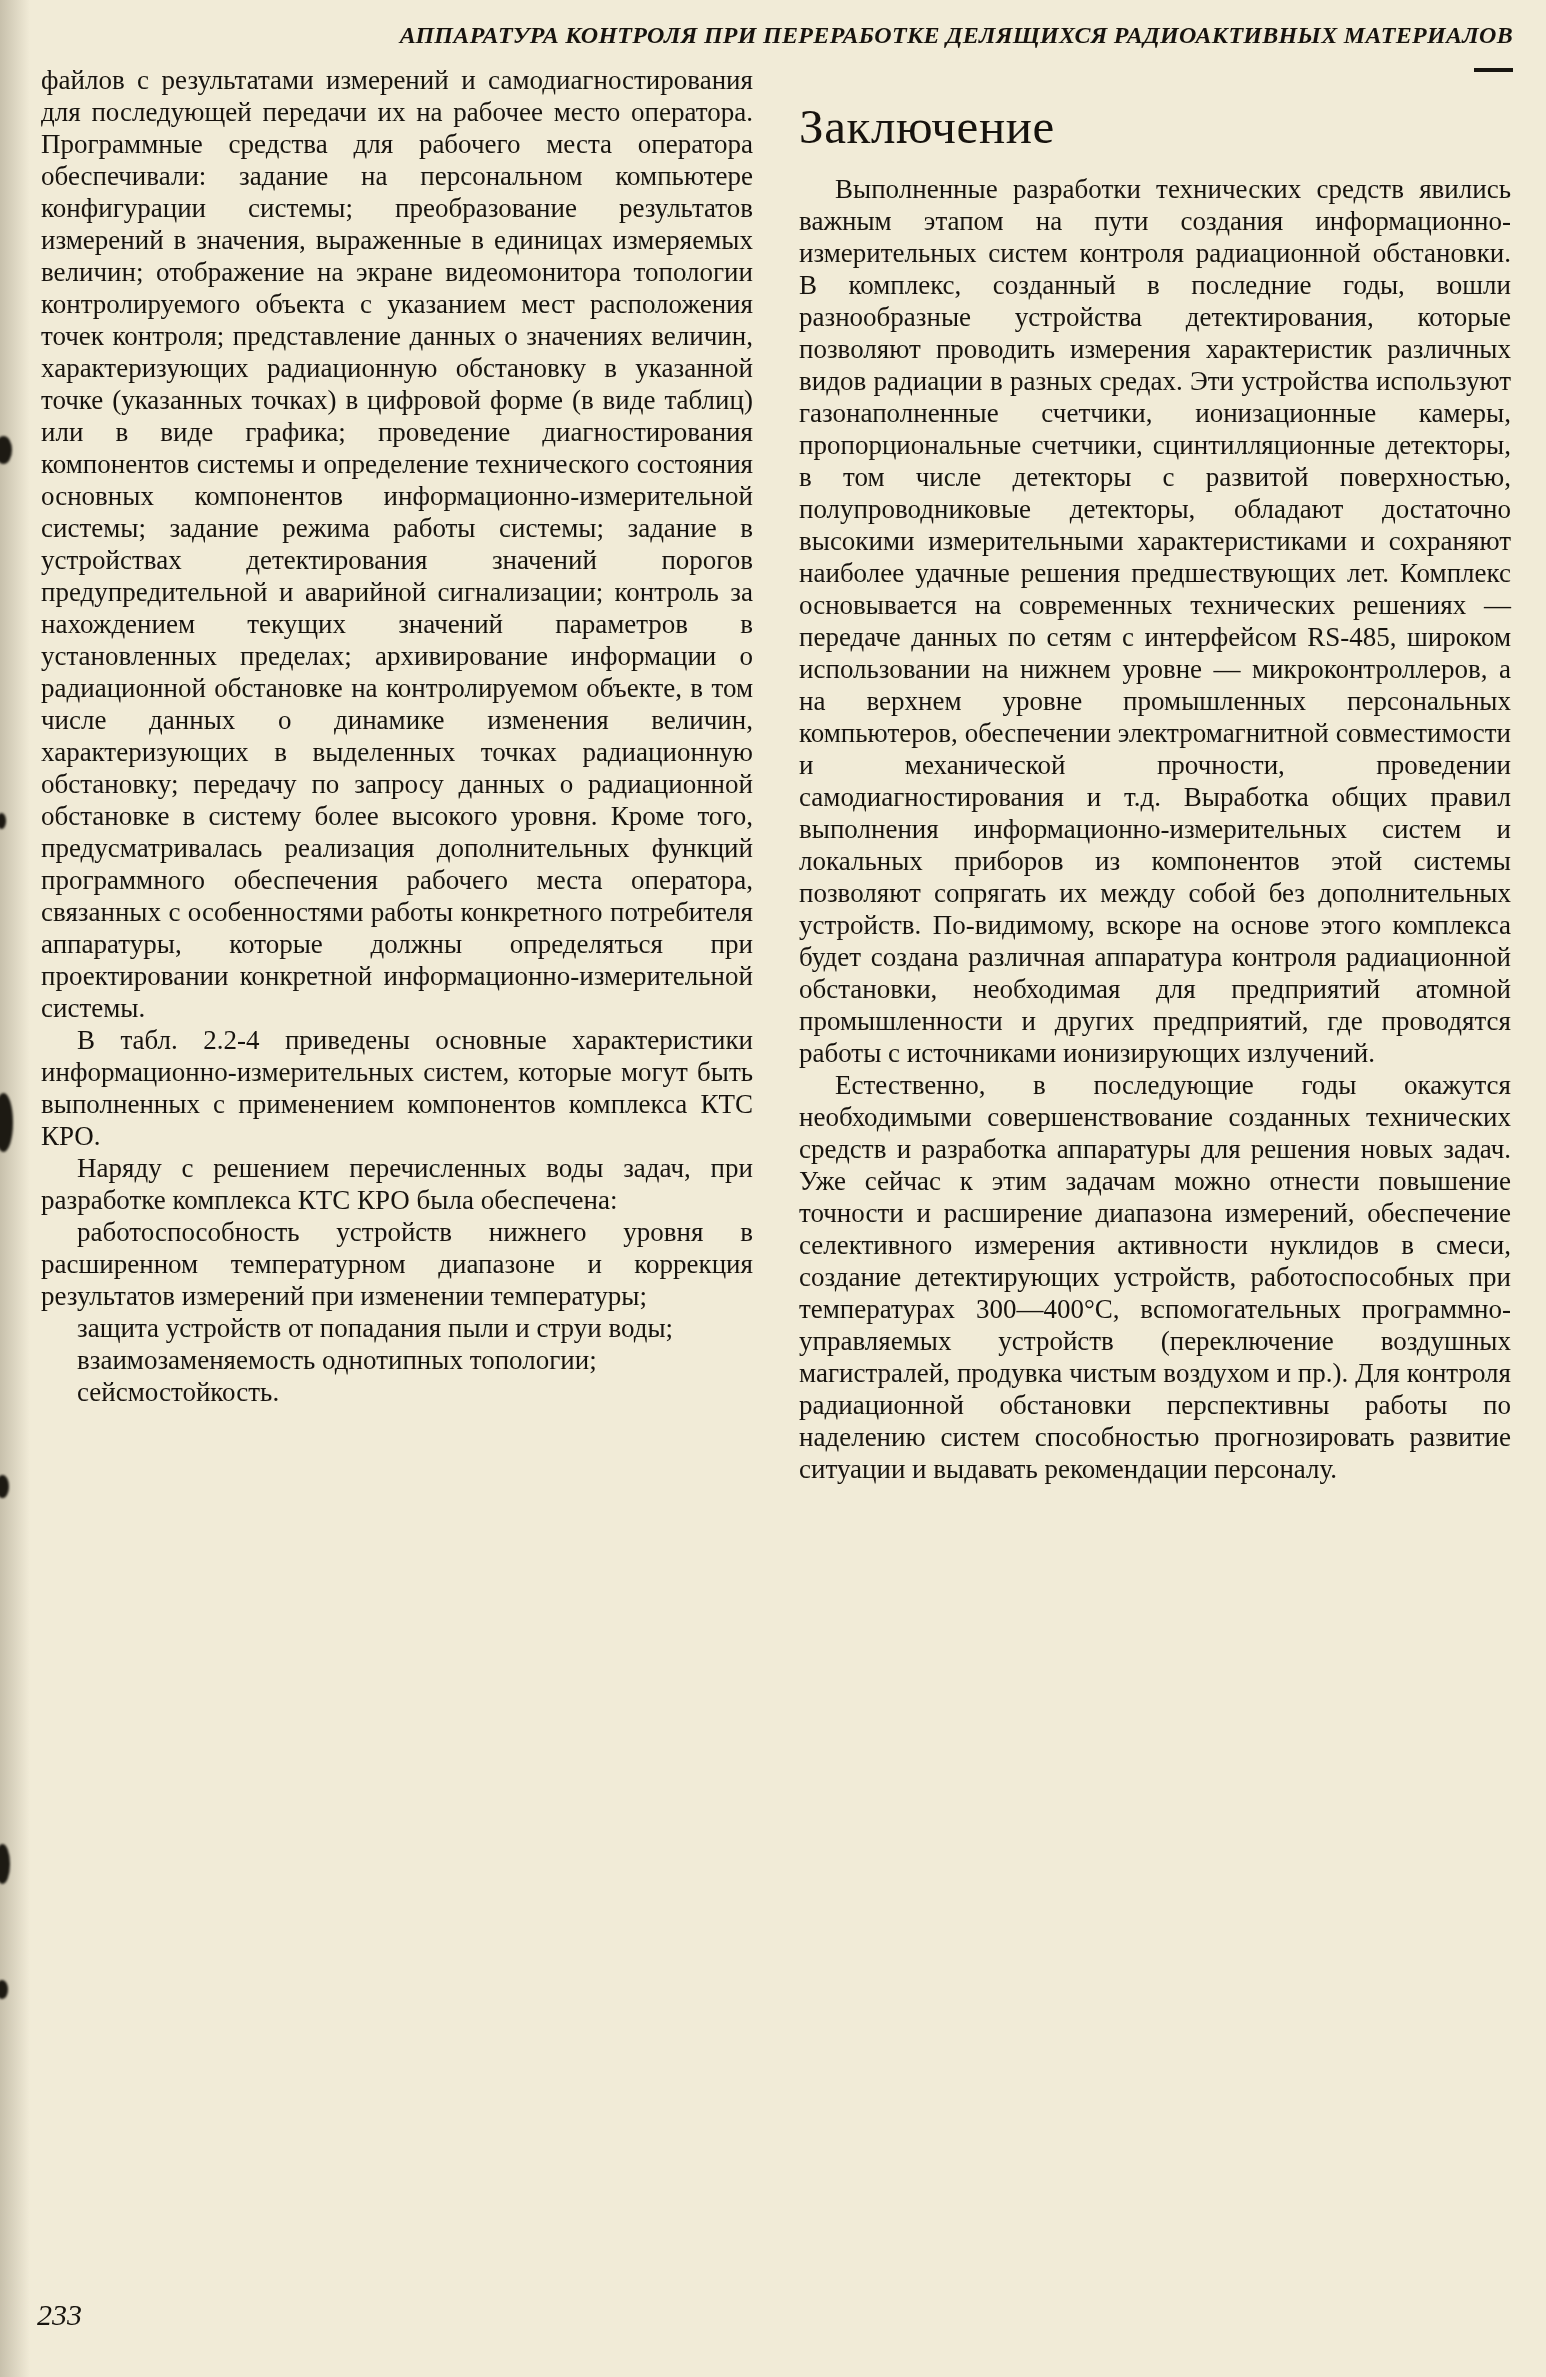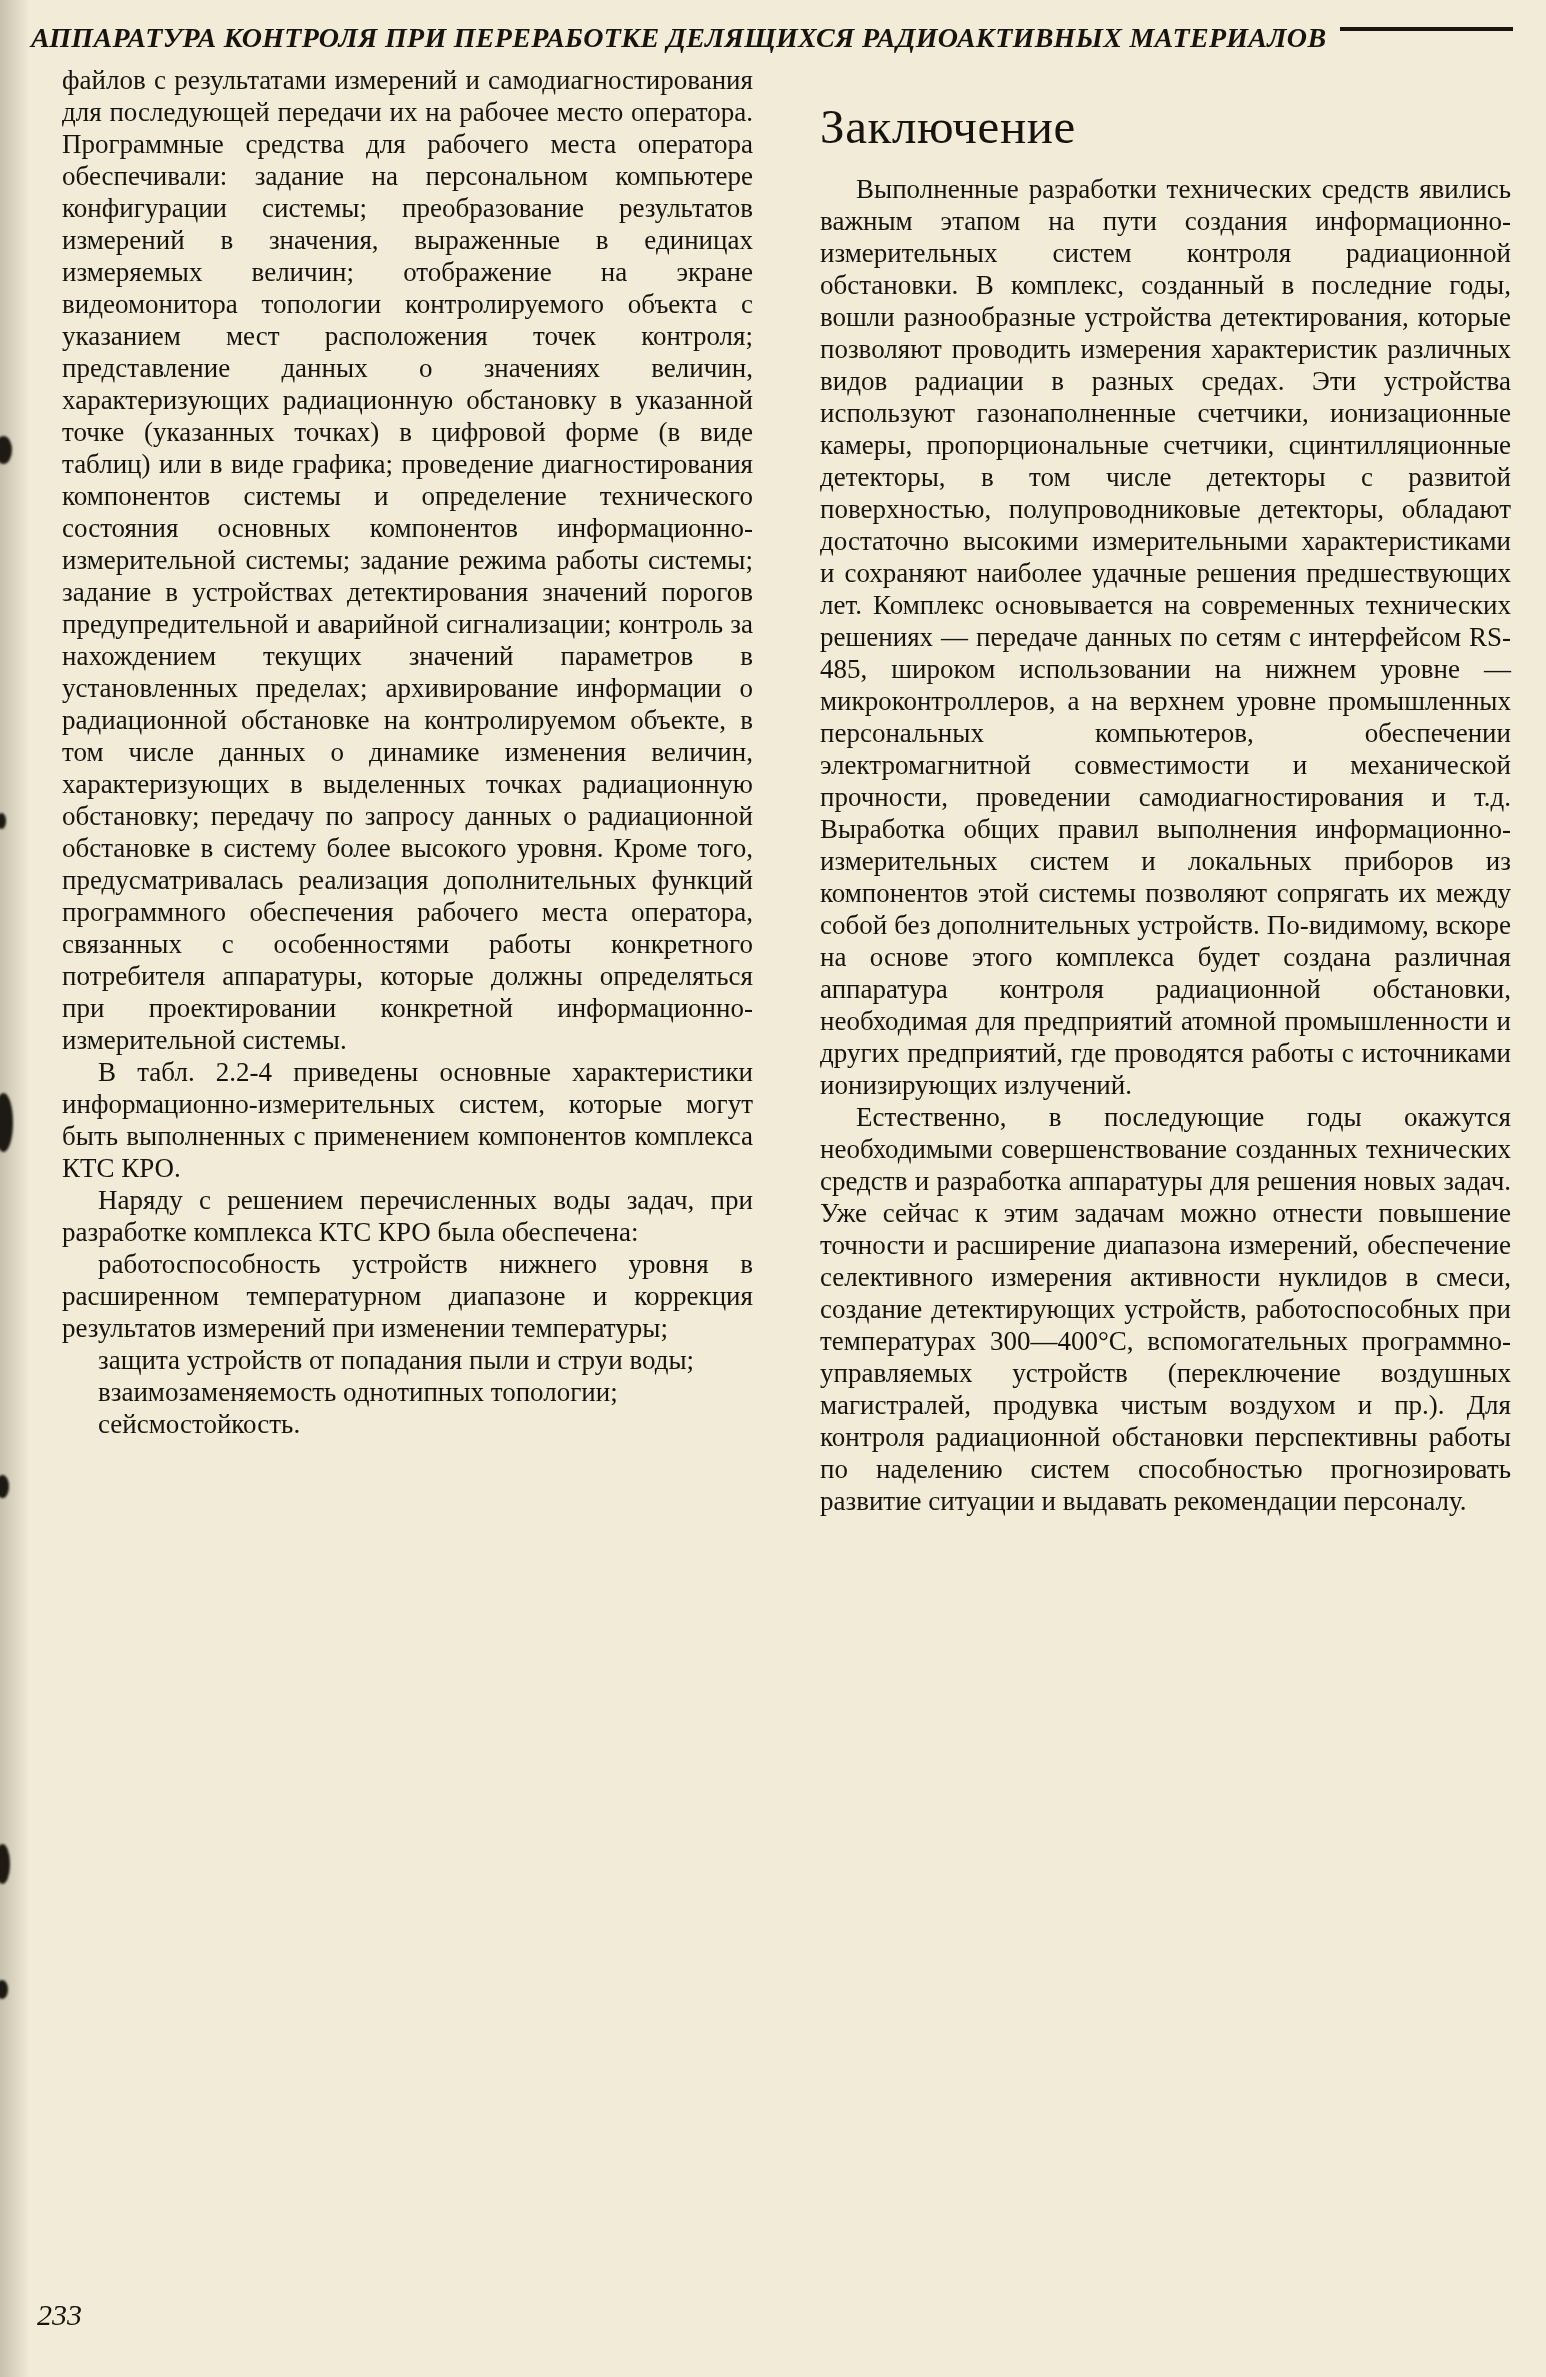--- a/index.html
+++ b/index.html
@@ -36,47 +36,47 @@
     border-radius: 50%;
     filter: blur(1.3px);
     z-index: 4;
   }
   .page-header {
     position: absolute;
     top: 22px;
     left: 31px;
     right: 34px;
     display: flex;
-    align-items: flex-start;
+    align-items: flex-end;
     gap: 14px;
     font-weight: bold;
     font-style: italic;
-    font-size: 28px;
+    font-size: 24px;
     letter-spacing: 0.3px;
     white-space: nowrap;
+    flex-direction: column;
   }
   .header-rule {
     flex: 1 1 auto;
     height: 3.9px;
     background: #181510;
     margin-top: 5.2px;
     min-width: 39px;
   }
   .columns {
     position: absolute;
     top: 64px;
     left: 41px;
     right: 36px;
     display: flex;
     gap: 46px;
   }
   .column {
     flex: 1 1 0;
     min-width: 0;
-    margin-left: 21px;
   }
   .column p {
     margin: 0;
     font-size: 27px;
     line-height: 32px;
     text-align: justify;
     text-indent: 36px;
     hyphens: auto;
     word-break: normal;
   }

